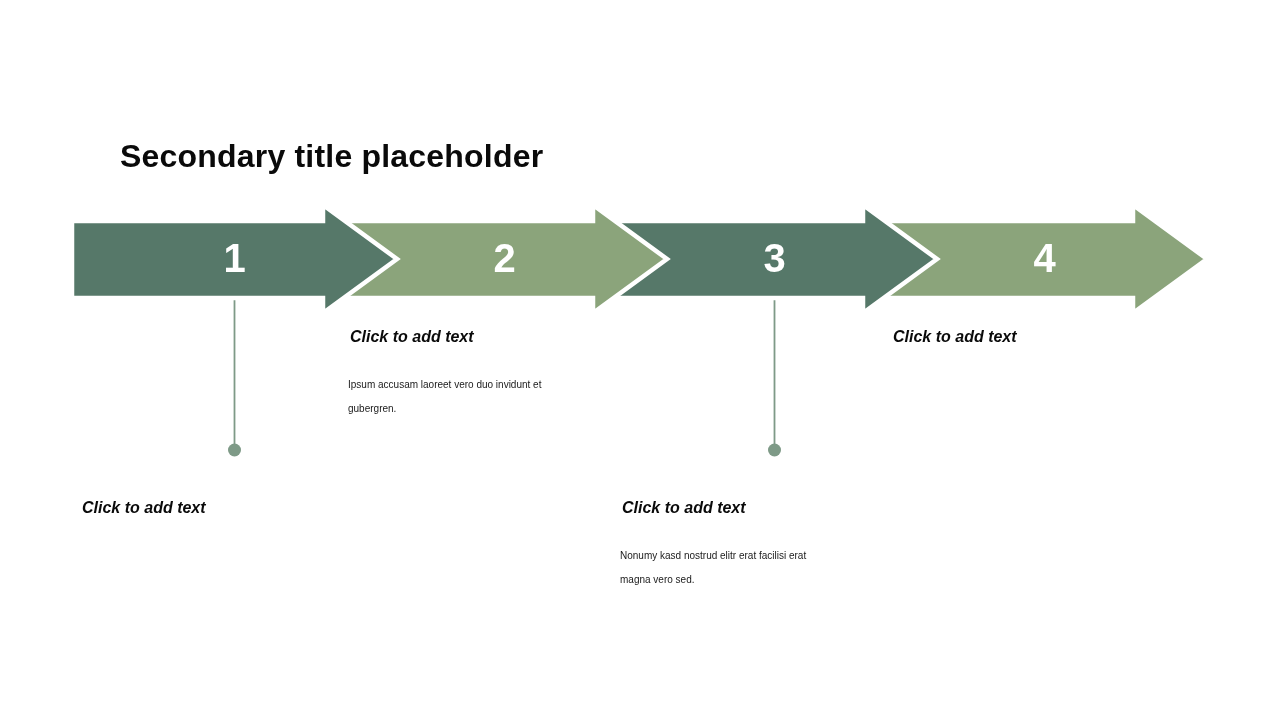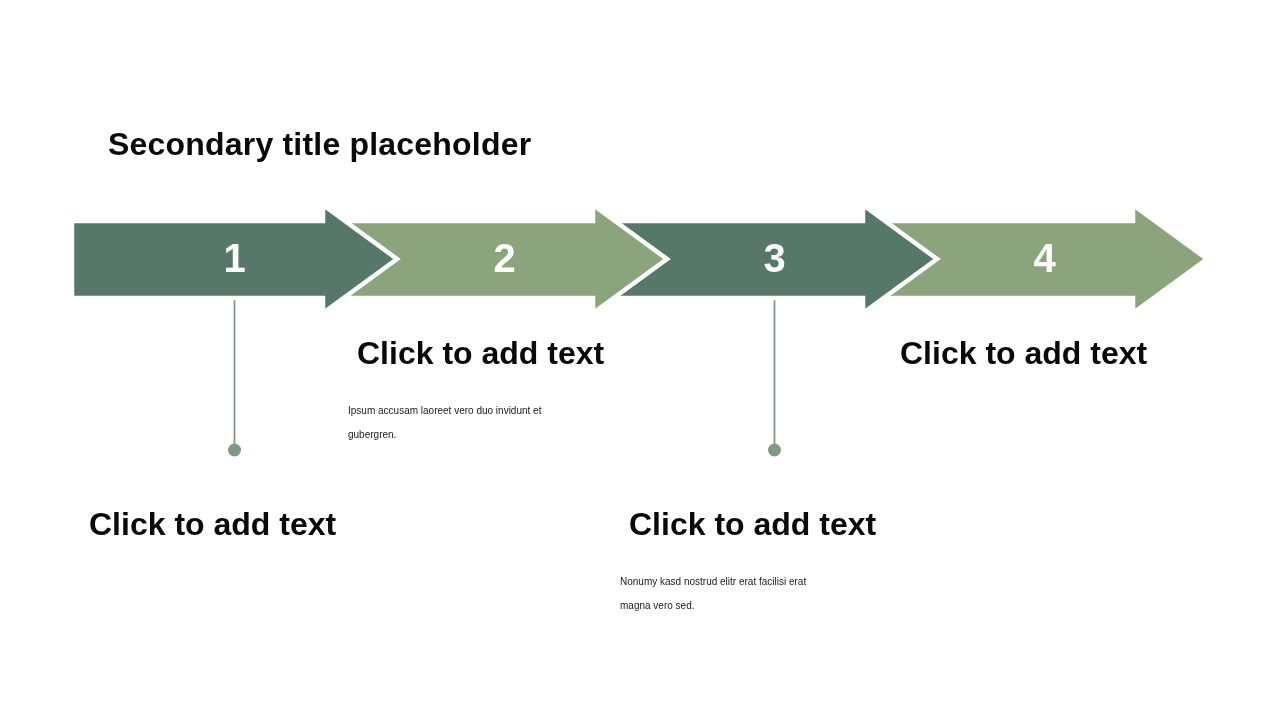--- a/index.html
+++ b/index.html
@@ -12,21 +12,21 @@
     position: relative;
     width: 1280px;
     height: 720px;
     background: #ffffff;
     overflow: hidden;
   }
   .slide-title {
     position: absolute;
     left: 108px;
     top: 127px;
-    margin: 0;
+    margin: 12px;
     font-size: 32px;
     font-weight: 700;
     line-height: 1.1;
     color: #0a0a0a;
     letter-spacing: 0.2px;
     white-space: nowrap;
   }
   .diagram-svg {
     position: absolute;
     left: 0;
@@ -47,26 +47,27 @@
   }
   .connector-line {
     stroke-width: 1.8;
     fill: none;
   }
   .callout {
     position: absolute;
     color: #111111;
   }
   .callout-heading {
-    margin: 9px;
-    font-size: 32px;
+    margin: 2px;
+    font-size: 16px;
     font-weight: 700;
     line-height: 1.15;
     color: #0a0a0a;
     white-space: nowrap;
+    font-style: italic;
   }
   .callout-body {
     margin: 27px 0 0 0;
     font-size: 10px;
     line-height: 24px;
     font-weight: 400;
     color: #1a1a1a;
     white-space: pre-line;
   }
   .c1 { left: 80px;  top: 497px; width: 330px; }

